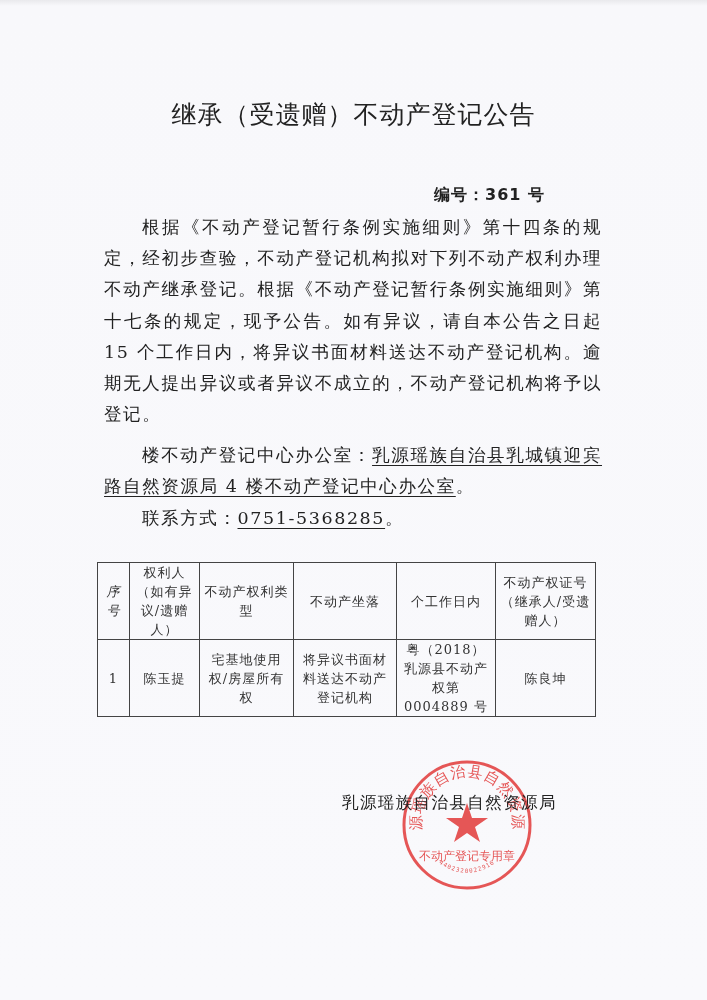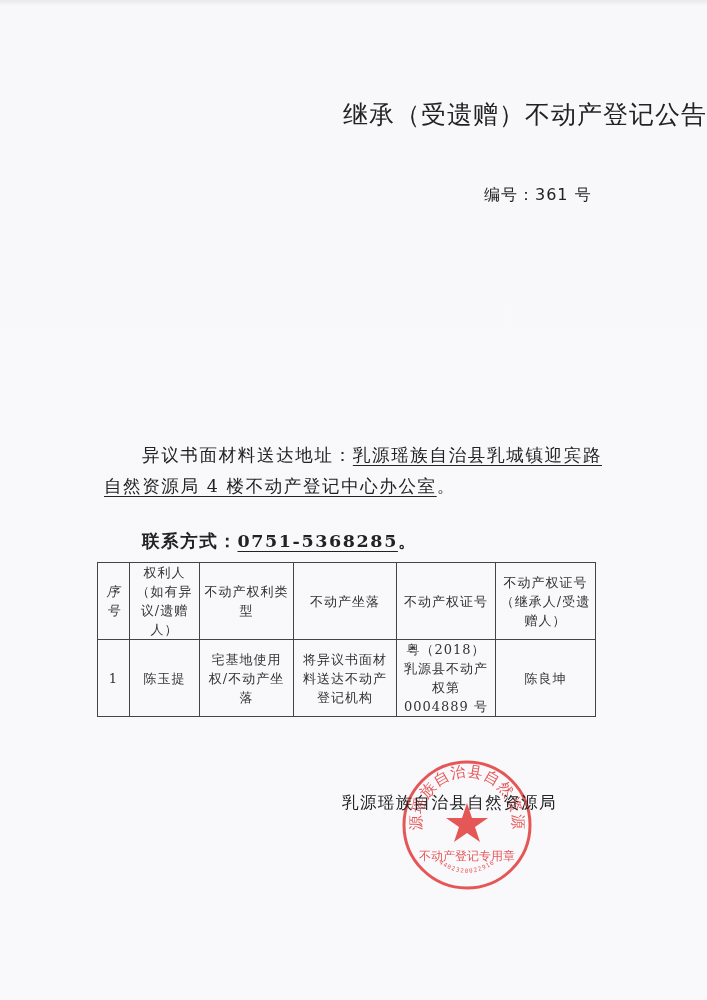--- a/index.html
+++ b/index.html
@@ -4,23 +4,23 @@
   <style>
     html, body { margin: 0; padding: 0; }
     body {
       width: 707px; height: 1000px; position: relative; overflow: hidden;
       background: #f7f7fa;
       font-family: "DejaVu Sans", "Liberation Sans", sans-serif;
       color: #2a2a2a;
     }
     .page { position: absolute; left: 0; top: 0; width: 707px; height: 1000px;
       background: linear-gradient(180deg, #e9e9ec 0px, #f8f8fb 6px, #f9f9fc 100%); }
-    .title { position: absolute; left: 0; width: 707px; top: 98px; text-align: right;
+    .title { position: absolute; left: 0; width: 707px; top: 98px; text-align: center;
       font-family: "DejaVu Sans", sans-serif; font-size: 25px; letter-spacing: 1px; color: #222; }
-    .docno { position: absolute; left: 484px; top: 185px; font-size: 16px; font-weight: normal; color: #222; letter-spacing: 1px; }
+    .docno { position: absolute; left: 434px; top: 185px; font-size: 16px; font-weight: bold; color: #222; letter-spacing: 1px; }
     .body-text { position: absolute; left: 104px; width: 498px; font-family: "DejaVu Serif", serif;
       font-size: 17.5px; line-height: 31.2px; letter-spacing: 1.6px; color: #222; text-align: justify; }
     .p1 { top: 212px; text-indent: 38px; }
     .p2 { top: 440px; text-indent: 38px; }
     .p3 { top: 503px; text-indent: 38px; }
     .u { text-decoration: underline; text-underline-offset: 4px; }
     table.reg { position: absolute; left: 97px; top: 562px; border-collapse: collapse;
       font-family: "DejaVu Serif", serif; font-size: 13px; color: #333; letter-spacing: 1px; }
     table.reg td, table.reg th { border: 1.2px solid #444; text-align: center; vertical-align: middle;
       font-weight: normal; line-height: 19px; padding: 0 3px; }
@@ -33,43 +33,44 @@
     .stamp { position: absolute; left: 400px; top: 758px; width: 134px; height: 134px; z-index: 2; opacity: 0.85; }
   </style>
 </head>
 <body>
 
 <div class="page">
 
   <div class="title">继承（受遗赠）不动产登记公告</div>
   <div class="docno">编号：361 号</div>
 
+  <div class="body-text p1">根据《不动产登记暂行条例实施细则》第十四条的规定，经初步查验，不动产登记机构拟对下列不动产权利办理不动产继承登记。根据《不动产登记暂行条例实施细则》第十七条的规定，现予公告。如有异议，请自本公告之日起 15 个工作日内，将异议书面材料送达不动产登记机构。逾期无人提出异议或者异议不成立的，不动产登记机构将予以登记。</div>
 
   <div class="body-text p2">
-    <span>异议书面材料送达地址：</span><span class="u">乳源瑶族自治县乳城镇迎宾路自然资源局 4 楼不动产登记中心办公室</span><span>。</span>
+    <span>楼不动产登记中心办公室：</span><span class="u">乳源瑶族自治县乳城镇迎宾路自然资源局 4 楼不动产登记中心办公室</span><span>。</span>
   </div>
 
-  <div class="body-text p3" style="top:526px;font-weight:bold;">
+  <div class="body-text p3" style="top:503px;">
     <span>联系方式：</span><span class="u">0751-5368285</span><span>。</span>
   </div>
 
   <table class="reg">
     <tbody>
         <tr class="hdr">
       <th class="c1">序号</th>
       <th class="c2">权利人（如有异议/遗赠人）</th>
       <th class="c3">不动产权利类型</th>
       <th class="c4">不动产坐落</th>
-      <th class="c5">不动产权证号</th>
+      <th class="c5">个工作日内</th>
       <th class="c6">不动产权证号（继承人/受遗赠人）</th>
     </tr>
     <tr class="row">
       <td>1</td>
       <td>陈玉提</td>
-      <td>宅基地使用权/不动产坐落</td>
+      <td>宅基地使用权/房屋所有权</td>
       <td>将异议书面材料送达不动产登记机构</td>
       <td>粤（2018）乳源县不动产权第 0004889 号</td>
       <td>陈良坤</td>
     </tr>
   </tbody>
     </table>
 
   <svg class="stamp" viewBox="0 0 134 134">
     <defs>
       <path id="arcTop" d="M 22 74 A 46 46 0 1 1 112 74"></path>

